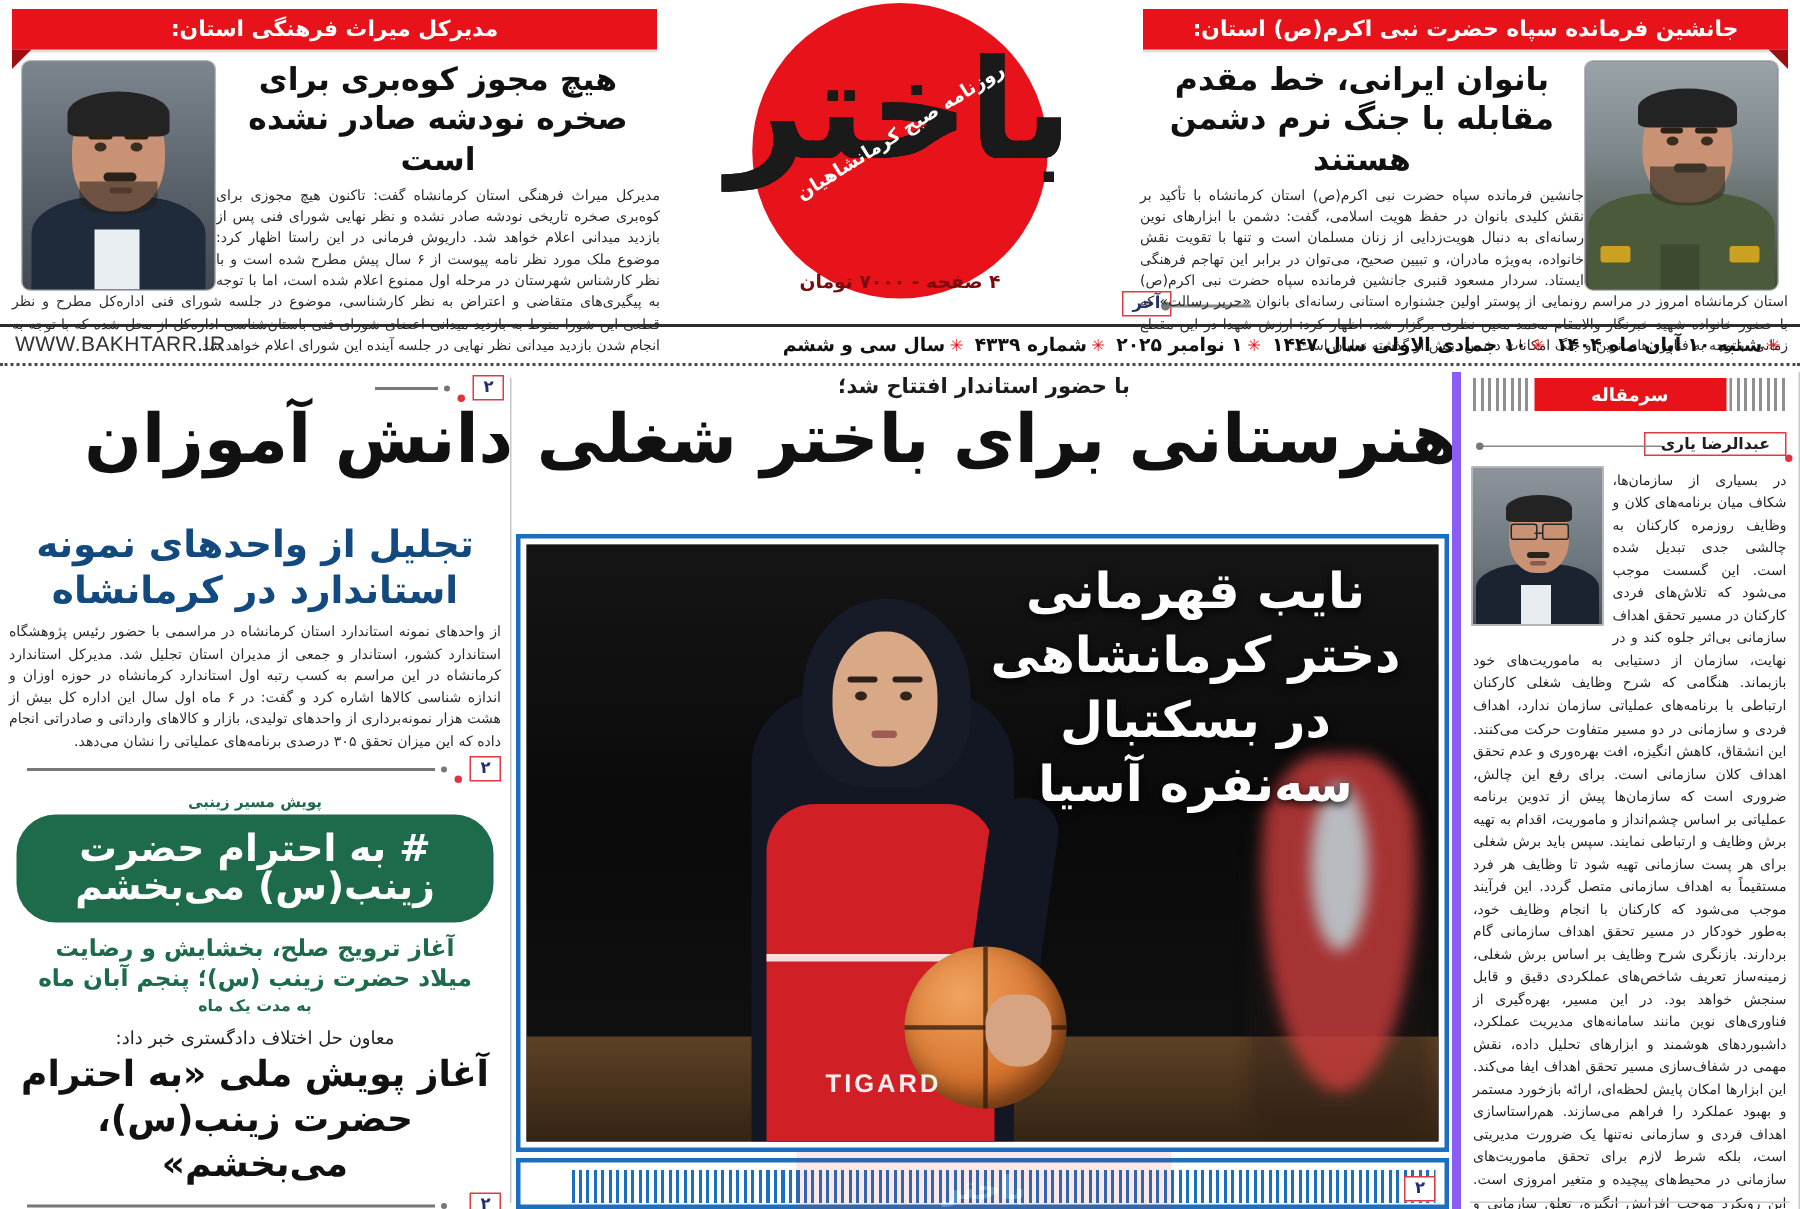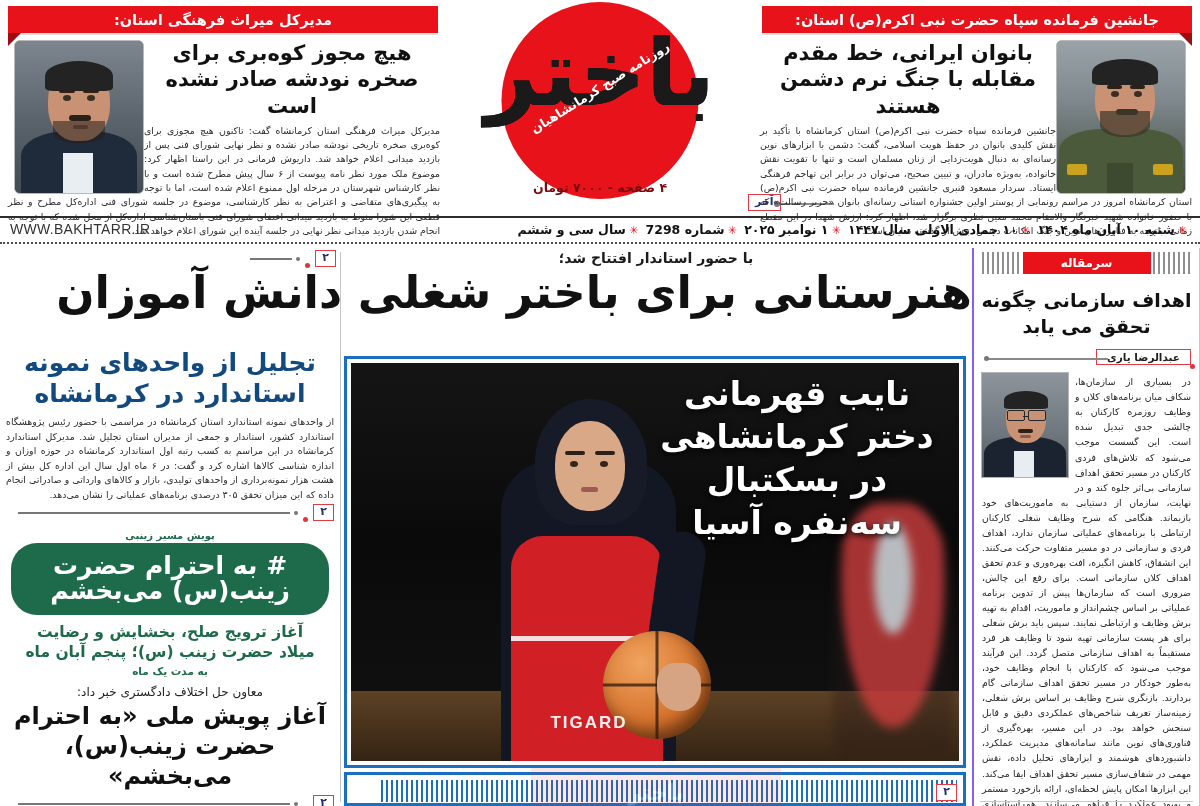--- a/index.html
+++ b/index.html
@@ -109,21 +109,21 @@
     position:absolute;left:0;top:242px;width:1200px;height:0;
     border-top:2px dotted #4a4a4a;
   }
 
   
   .main{position:absolute;left:0;top:248px;width:1200px;height:558px;}
 
   .leftcol{position:absolute;left:0;top:0;width:340px;height:558px;}
   .centercol{position:absolute;left:340px;top:0;width:632px;height:558px;}
   .rightcol{position:absolute;right:0;top:0;width:225px;height:558px;
-    border-right:1px solid #c8c8c8;border-left:2px solid #8b5cf6;}
+    border-right:1px solid #c8c8c8;border-left:6px solid #8b5cf6;}
 
   .col-divider{position:absolute;top:4px;width:1px;height:550px;background:#c5c5c5;}
 
   
   .kicker{
     font-size:14px;font-weight:bold;color:#1b1b1b;text-align:center;
     margin:2px 0 2px 0;
   }
   .lead-head{
     font-size:45px;font-weight:bold;color:#111;line-height:1.12;
@@ -351,21 +351,21 @@
       <div class="ta-body">جانشین فرمانده سپاه حضرت نبی اکرم(ص) استان کرمانشاه با تأکید بر نقش کلیدی بانوان در حفظ هویت اسلامی، گفت: دشمن با ابزارهای نوین رسانه‌ای به دنبال هویت‌زدایی از زنان مسلمان است و تنها با تقویت نقش خانواده، به‌ویژه مادران، و تبیین صحیح، می‌توان در برابر این تهاجم فرهنگی ایستاد. سردار مسعود قنبری جانشین فرمانده سپاه حضرت نبی اکرم(ص) استان کرمانشاه امروز در مراسم رونمایی از پوستر اولین جشنواره استانی رسانه‌ای بانوان «حریر رسالت» که با حضور خانواده شهید خبرنگار والامقام محمد معین نظری برگزار شد، اظهار کرد: ارزش شهدا در این مقطع زمانی، باتوجه به فناوری‌های نوین و جنگ امکانات دشمن، بیش از گذشته نمایان است.</div>
     </div>
   </div>
 
   <div class="infobar">
     <div class="url">WWW.BAKHTARR.IR</div>
     <div class="dateline">
       <span class="sep">✳</span><span>شنبه ۱۰ آبان ماه ۱۴۰۴</span>
       <span class="sep">✳</span><span>۱۰ جمادی الاولی سال ۱۴۴۷</span>
       <span class="sep">✳</span><span>۱ نوامبر ۲۰۲۵</span>
-      <span class="sep">✳</span><span>شماره 7298</span>
+      <span class="sep">✳</span><span>شماره ۴۳۳۹</span>
       <span class="sep">✳</span><span>سال سی و ششم</span>
     </div>
   </div>
   <div class="dotted-rule"></div>
 
   <div class="main">
 
     <div class="col-divider" style="left:340px;"></div>
     <div class="col-divider" style="left:972px;"></div>
 
@@ -453,21 +453,20 @@
       </div>
     </div>
 
     <div class="rightcol">
       <div class="sm-wrap">
         <div class="sm-combs l"></div>
         <div class="sm-badge">سرمقاله</div>
         <div class="sm-combs r"></div>
       </div>
 
-      <div class="ed-title">اهداف سازمانی چگونه تحقق می یابد</div>
 
       <div class="ed-author">
         <span class="box">عبدالرضا یاری</span>
         <span class="ln"></span>
         <span class="dt"></span>
         <span class="dt2"></span>
       </div>
 
       <div class="ed-photo">
         <div class="face">

